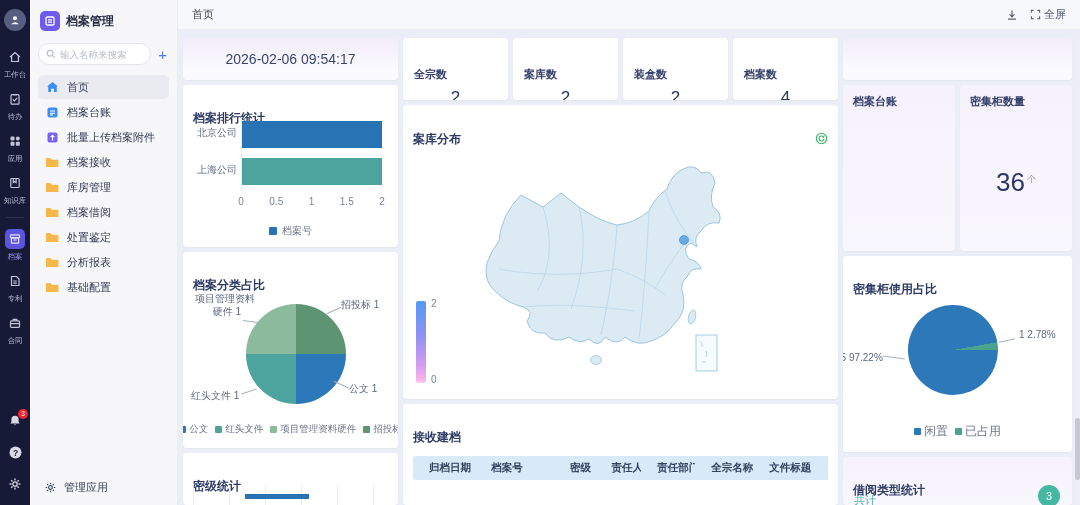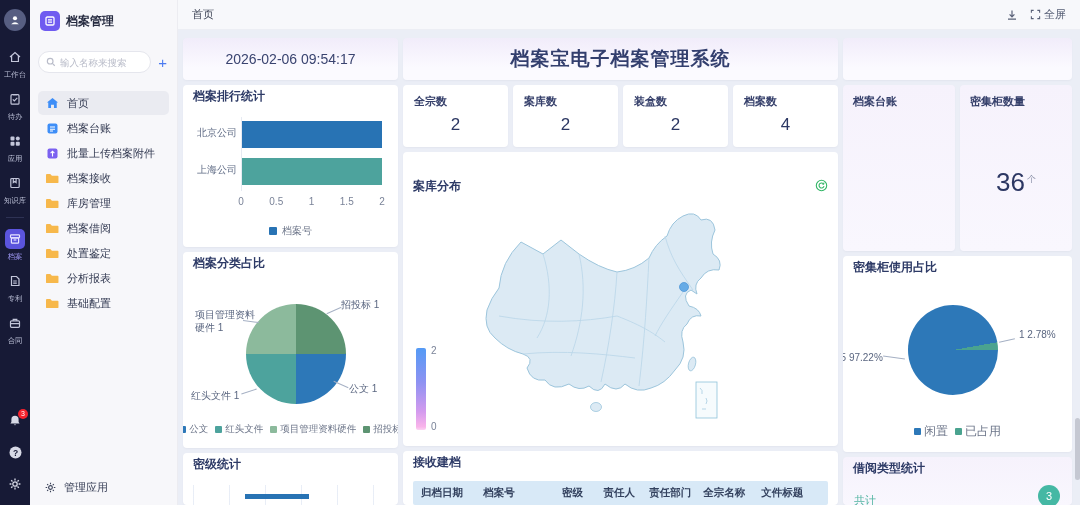--- a/index.html
+++ b/index.html
@@ -15,21 +15,21 @@
   .rail-item .ibox { width:20px; height:20px; display:flex; align-items:center; justify-content:center; border-radius:5px; }
   .rail-item .rlabel { font-size:8px; color:#b9bdd4; transform:scale(.92); white-space:nowrap; }
   .rail-item.active .ibox { background:#5b54dd; }
   .rail-item.active .rlabel { color:#9d96f2; }
   .rail-divider { width:18px; height:1px; background:#2e3254; margin:2px 0; }
   .rail-bottom { margin-top:auto; display:flex; flex-direction:column; align-items:center; gap:13px; }
   .bell-wrap { position:relative; cursor:pointer; }
   .badge { position:absolute; top:-5px; right:-6px; background:#f5222d; color:#fff; font-size:7px; min-width:10px; height:10px; line-height:10px; text-align:center; border-radius:5px; padding:0 1px; }
 
   
-  .sidebar { width:148px; background:#f7f7fa; border-right:1px solid #ececf1; display:flex; flex-direction:column; padding:10px 8px 10px; flex-shrink:0;gap:8px; }
+  .sidebar { width:148px; background:#f7f7fa; border-right:1px solid #ececf1; display:flex; flex-direction:column; padding:10px 8px 10px; flex-shrink:0; }
   .side-header { display:flex; align-items:center; gap:6px; padding:1px 2px 12px; }
   .app-badge { width:20px; height:20px; border-radius:5px; background:#6f5bf0; display:flex; align-items:center; justify-content:center; flex-shrink:0; }
   .side-title { font-size:12px; font-weight:bold; color:#262b40; }
   .search-row { display:flex; align-items:center; gap:7px; margin-bottom:10px; }
   .search-box { flex:1; height:22px; border-radius:11px; border:1px solid #e5e6ed; background:#fff; display:flex; align-items:center; padding:0 7px; gap:4px; }
   .search-box input { border:none; outline:none; width:80px; font-size:9.5px; color:#555; background:transparent; font-family:inherit; }
   .search-box input::placeholder { color:#b9bcc9; }
   .plus-btn { color:#4b7bf0; font-size:15px; line-height:1; cursor:pointer; padding-right:2px; }
   .menu { flex:1; display:flex; flex-direction:column; gap:1px; overflow:hidden; }
   .menu-item { display:flex; align-items:center; gap:8px; height:24px; border-radius:5px; padding:0 7px; font-size:11px; color:#333a52; cursor:pointer; flex-shrink:0; }
@@ -44,32 +44,32 @@
   .topbar-right { margin-left:auto; display:flex; align-items:center; gap:12px; color:#586077; }
   .tb-btn { display:flex; align-items:center; gap:3px; font-size:11px; cursor:pointer; }
 
   .content { flex:1; display:flex; gap:5px; padding:8px 8px 0 5px; overflow:hidden; position:relative; }
   .col { display:flex; flex-direction:column; gap:5px; min-height:0; }
   .col-left { width:215px; flex-shrink:0; }
   .col-mid { flex:1; min-width:0; }
   .col-right { width:229px; flex-shrink:0; }
 
   .card { background:#fff; border-radius:4px; box-shadow:0 1px 2px rgba(100,110,140,.06); position:relative; overflow:hidden; flex-shrink:0; }
-  .card-title { font-size:12px; font-weight:bold; color:#2d3a66; padding:3px 10px 0; }
+  .card-title { font-size:12px; font-weight:bold; color:#2d3a66; padding:25px 10px 0; }
   .lav { background:linear-gradient(180deg,#f1ecfa 0%, #fbfaff 70%); }
   .lav-soft { background:linear-gradient(180deg,#f6f2fc 0%, #f9f7fe 100%); }
 
   .time-card { height:42px; display:flex; align-items:center; justify-content:center; font-size:14px; color:#3a4470; }
   .sys-title-card { height:42px; display:flex; align-items:center; justify-content:center; font-size:19px; font-weight:bold; color:#333f6e; letter-spacing:1px; }
   .empty-card { height:42px; }
 
   
   .stats-row { display:flex; gap:5px; height:62px; flex-shrink:0; }
   .stat-card { flex:1; padding:9px 11px 0; }
-  .stat-label { font-size:11px; font-weight:bold; color:#36406b; }
+  .stat-label { font-size:11px; font-weight:bold; color:#36406b;margin-top:20px; }
   .stat-value { text-align:center; font-size:17px; color:#2c3763; margin-top:6px; }
 
   
   .gauge-row { display:flex; gap:5px; height:166px; flex-shrink:0; }
   .gauge-card { flex:1; padding:9px 10px; }
   .gauge-label { font-size:11px; font-weight:bold; color:#36406b; }
   .gauge-value { display:flex; align-items:baseline; justify-content:center; margin-top:58px; color:#2c3763; }
   .gauge-num { font-size:26px; }
   .gauge-unit { font-size:9px; color:#8b91a8; margin-left:2px; transform:translateY(-9px); }
 
@@ -105,21 +105,21 @@
   
   .cab-card { height:196px; }
 
   
   .secret-card { flex:1; min-height:40px; }
   .secret-grid { position:absolute; left:10px; right:10px; top:32px; bottom:0;
           background-image:repeating-linear-gradient(90deg, rgba(205,216,236,.45) 0 1px, transparent 1px 36px); }
   .secret-bar { position:absolute; left:62px; top:41px; width:64px; height:4.5px; background:#2873b4; }
   .receive-card { flex:1; min-height:40px; display:flex; flex-direction:column; }
   .tbl-head { display:flex; margin:10px 10px 0; background:#d8e9f7; border-radius:2px; height:24px; align-items:center; font-size:10.5px; font-weight:bold; color:#33415e; }
-  .tbl-head > div { padding-left:8px; overflow:hidden; white-space:nowrap; }
+  .tbl-head > div { padding-left:16px; overflow:hidden; white-space:nowrap; }
   .borrow-card { flex:1; min-height:40px; }
   .borrow-total { position:absolute; left:11px; top:36px; font-size:11px; color:#53b5a2; }
   .borrow-badge { position:absolute; right:12px; top:28px; width:22px; height:22px; border-radius:50%; background:#45b8a4; color:#fff; font-size:11px; display:flex; align-items:center; justify-content:center; }
 
   .scroll-thumb { position:absolute; right:0px; top:388px; width:5px; height:62px; background:#c5c8d2; border-radius:3px; }
 </style>
 </head>
 <body>
 
 <div class="app">
@@ -379,21 +379,21 @@
           <div class="card-title">档案分类占比</div>
           <div class="pie" style="left:63px; top:52px; width:100px; height:100px;
                       background:conic-gradient(#5d9472 0 25%, #2d78b8 0 50%, #4da39d 0 75%, #8cba9c 0 100%);"></div>
           <span class="lead" style="left:143px; top:58px; transform:rotate(-24deg)"></span>
           <span class="pie-label" style="left:158px; top:46px">招投标 1</span>
           <span class="lead" style="left:150px; top:132px; transform:rotate(24deg)"></span>
           <span class="pie-label" style="left:166px; top:130px">公文 1</span>
           <span class="lead" style="left:58px; top:139px; transform:rotate(-18deg)"></span>
           <span class="pie-label" style="left:8px; top:137px">红头文件 1</span>
           <span class="lead" style="left:60px; top:69px; transform:rotate(8deg)"></span>
-          <span class="pie-label" style="left:12px; top:56px; text-align:left; width:46px; line-height:1.3;">
+          <span class="pie-label" style="left:12px; top:40px; text-align:right; width:46px; line-height:1.3;">
             <span>项目管理资料</span><br>
             <span>硬件 1</span>
           </span>
           <div class="legend-row" style="bottom:12px">
             <span class="legend-it">
                 <span class="sq" style="background:#2d78b8;width:7px;height:7px"></span>
                 <span>公文</span>
               </span>
             <span class="legend-it">
                 <span class="sq" style="background:#4da39d;width:7px;height:7px"></span>
@@ -411,23 +411,20 @@
         </div>
 
         <div class="card secret-card">
           <div class="card-title">密级统计</div>
           <div class="secret-grid"></div>
           <div class="secret-bar"></div>
         </div>
       </div>
 
       <div class="col col-mid">
-        <div class="card lav sys-title-card">
-          <span>档案宝电子档案管理系统</span>
-        </div>
 
         <div class="stats-row">
           <div class="card stat-card">
             <div class="stat-label">全宗数</div>
             <div class="stat-value">2</div>
           </div>
           <div class="card stat-card">
             <div class="stat-label">案库数</div>
             <div class="stat-value">2</div>
           </div>

